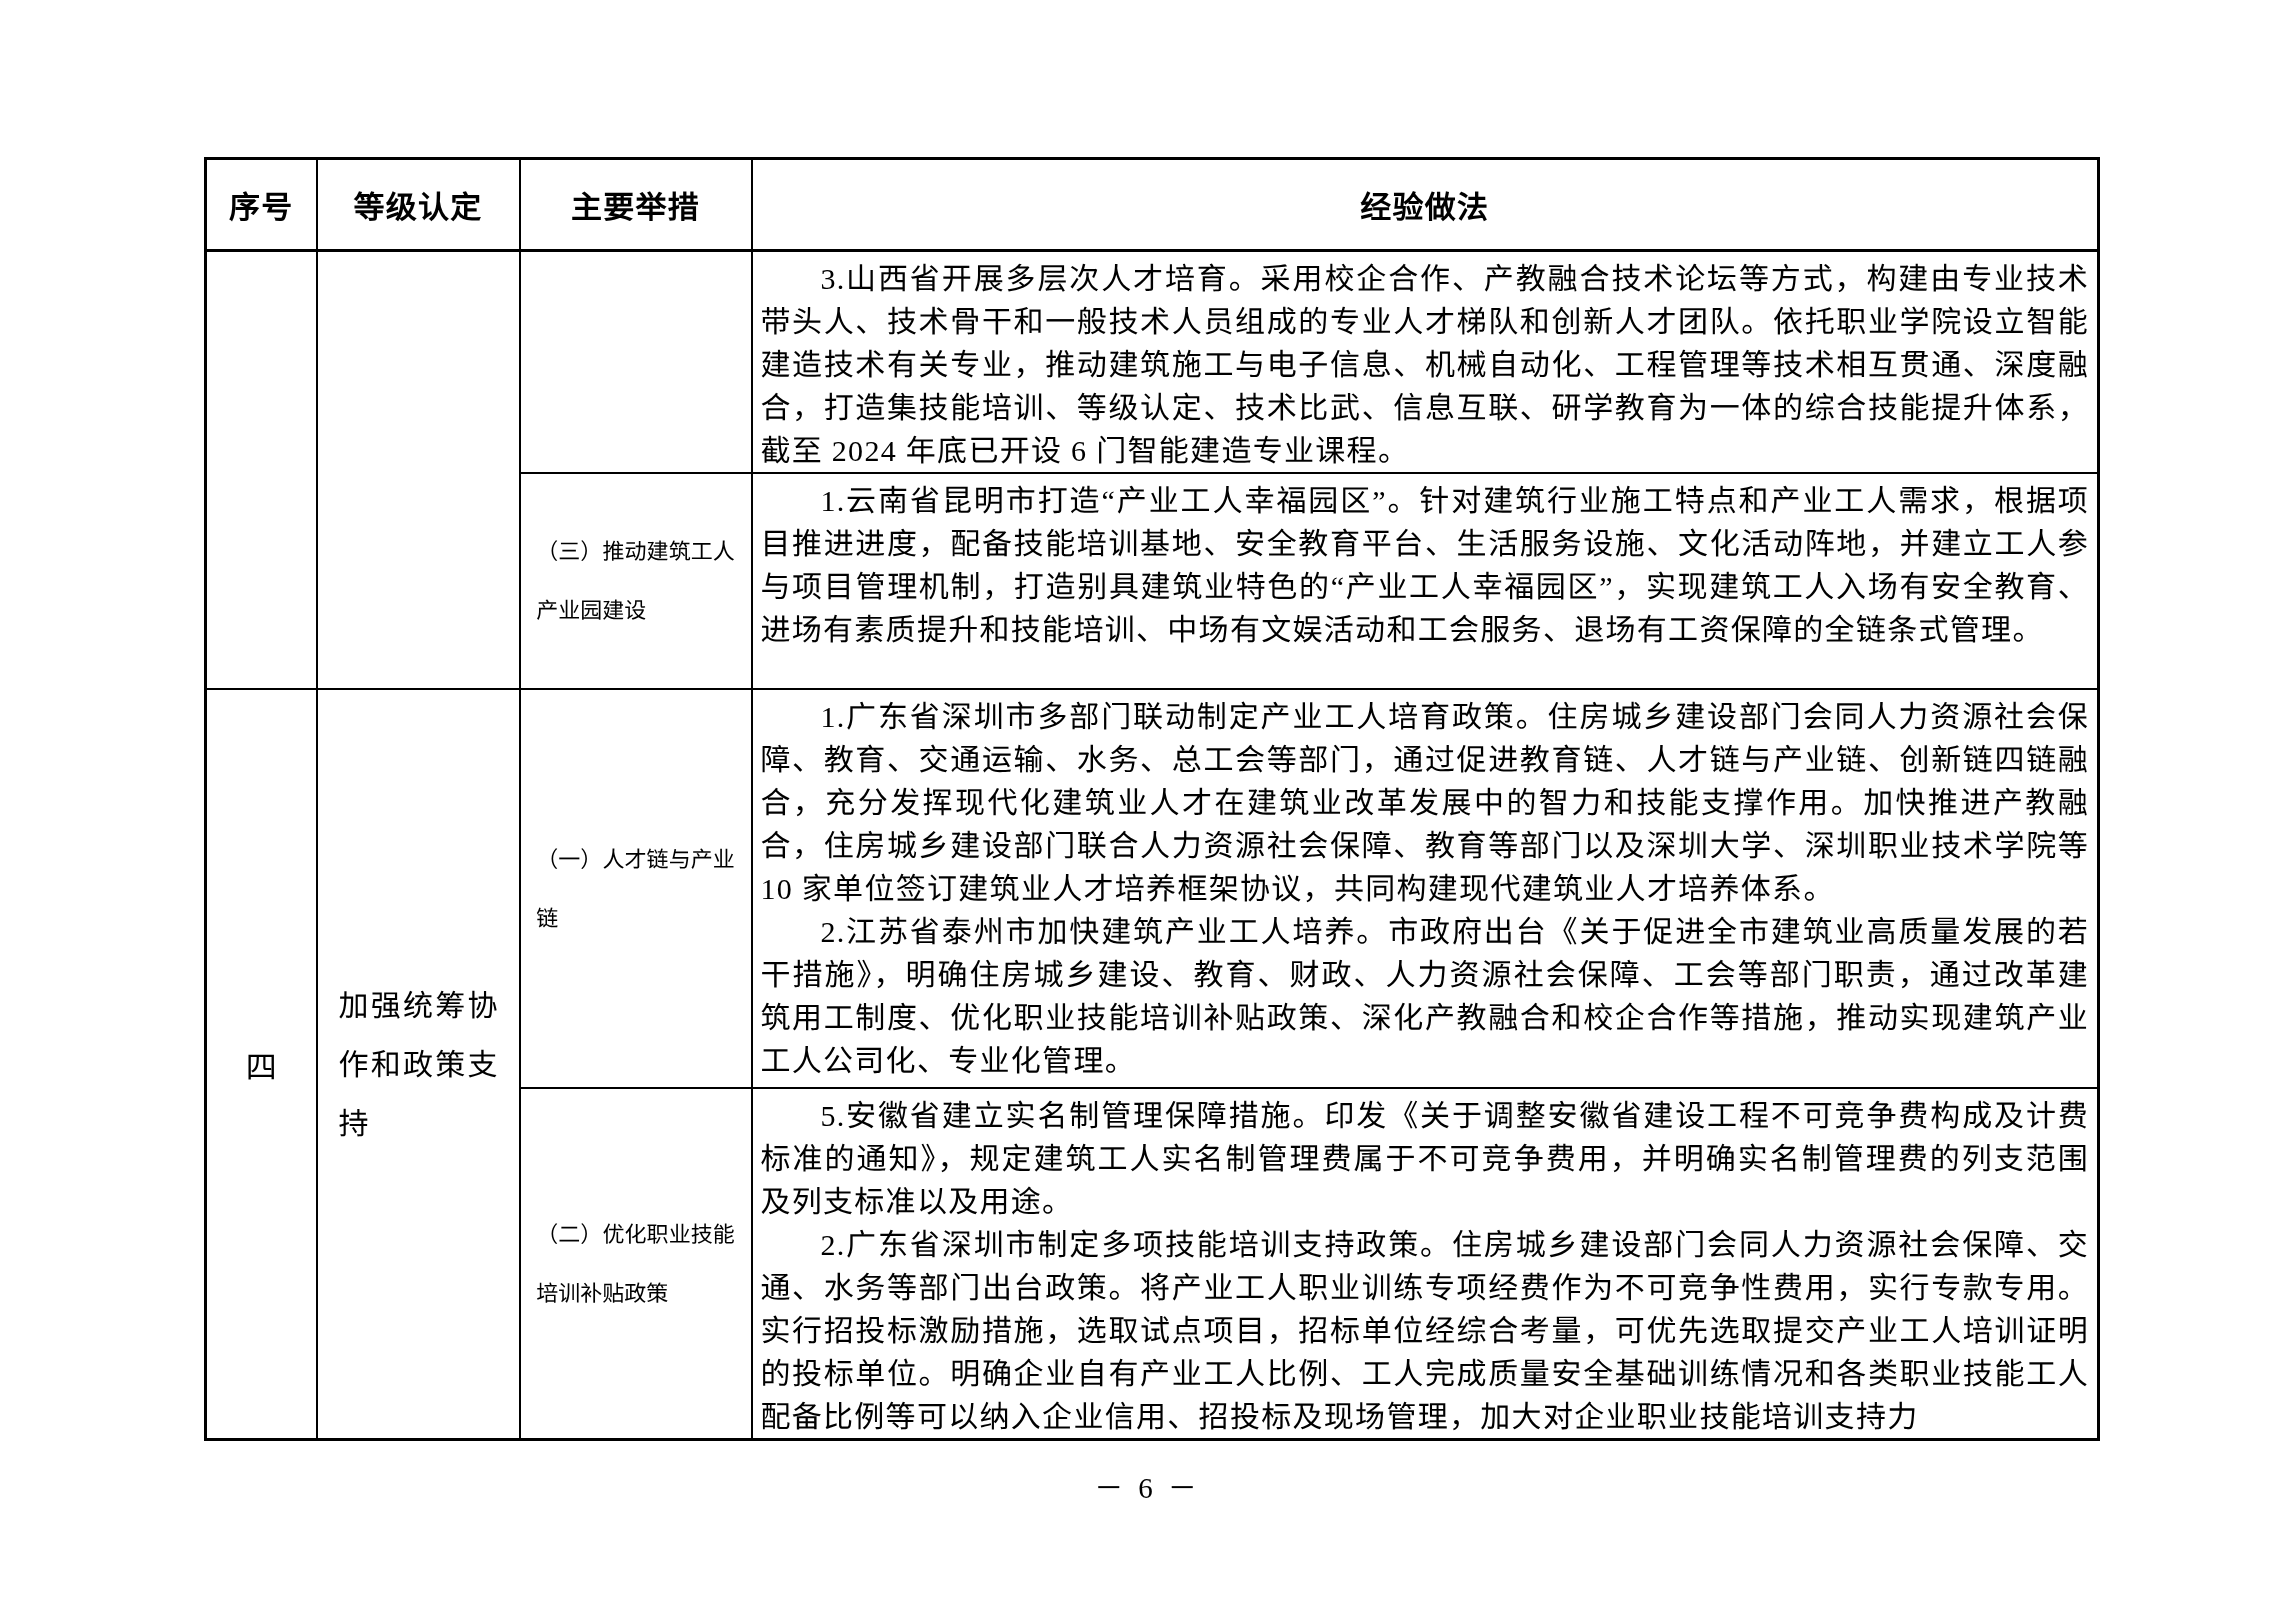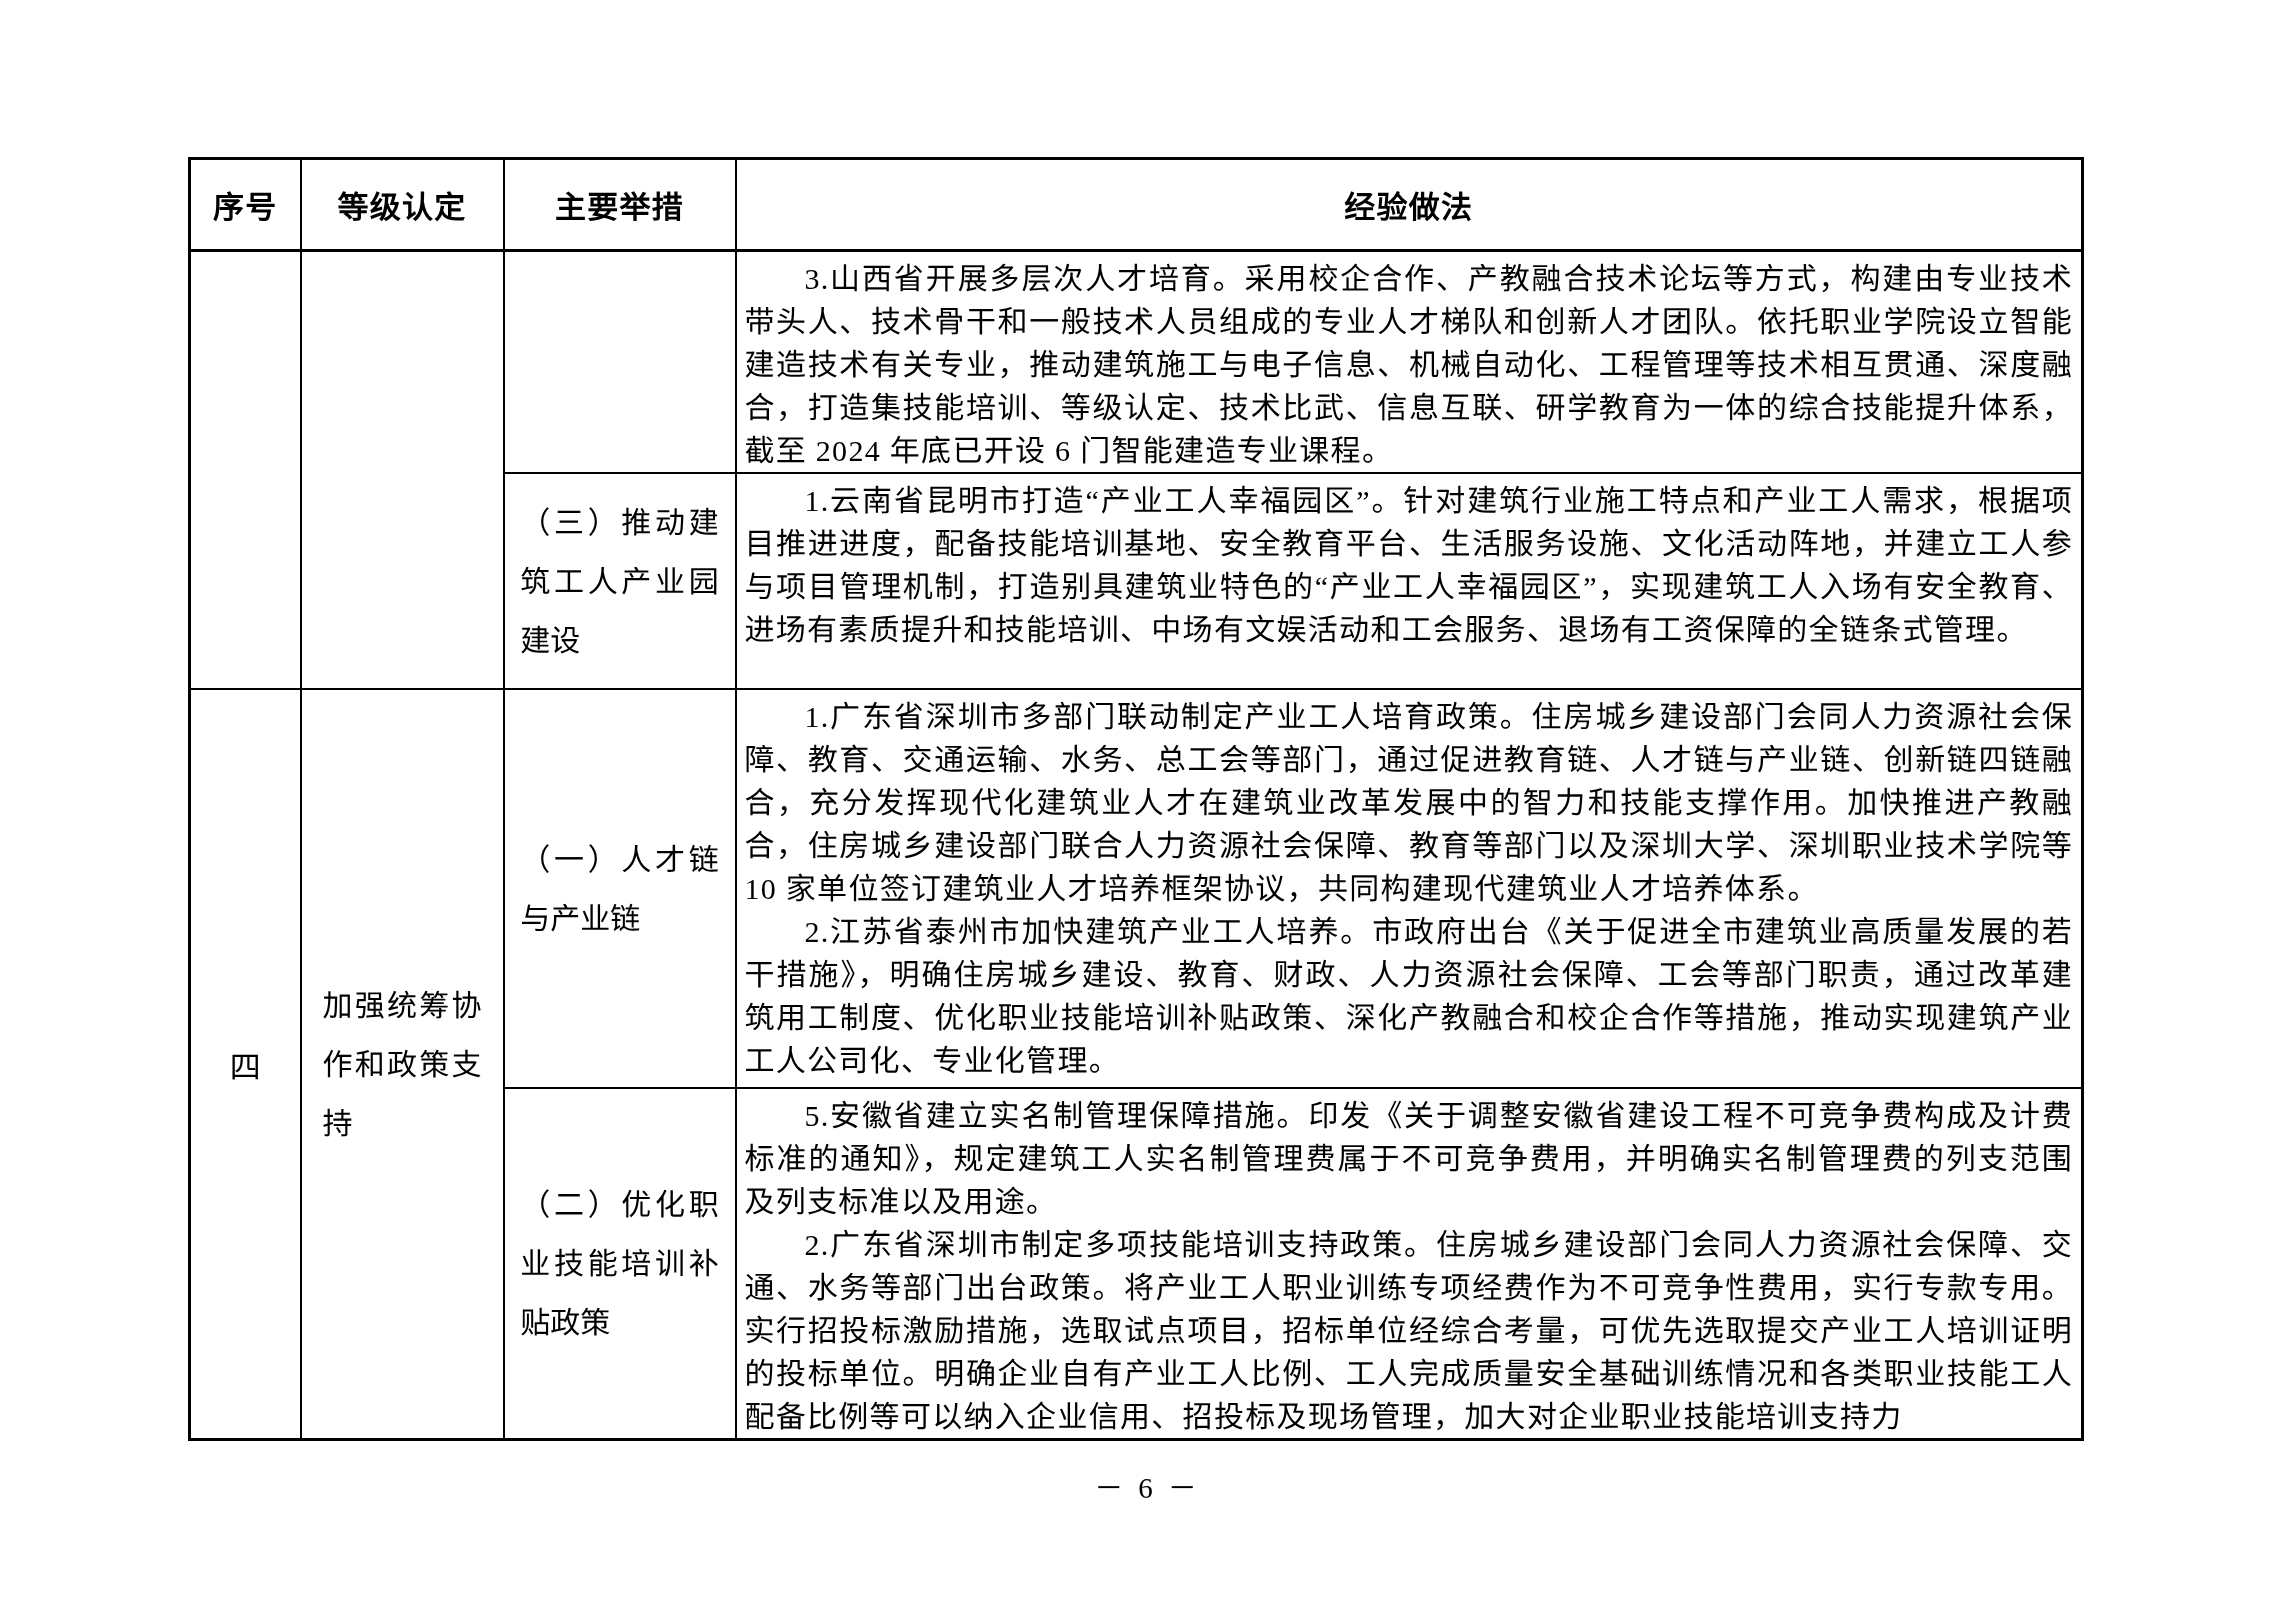--- a/index.html
+++ b/index.html
@@ -10,21 +10,21 @@
     color: #000;
   }
   #page {
     position: relative;
     width: 2295px; height: 1623px;
     background: #ffffff;
     overflow: hidden;
   }
   table.doc-table {
     position: absolute;
-    left: 188px; top: 157px;
+    left: 204px; top: 157px;
     width: 1892px;
     border-collapse: collapse;
     table-layout: fixed;
     border: 3.3px solid #000;
   }
   .doc-table th, .doc-table td {
     border: 2px solid #000;
     padding: 0;
     overflow: hidden;
   }
@@ -49,21 +49,21 @@
   td.task-cell {
     font-size: 30px;
     line-height: 59px;
     vertical-align: middle;
     text-align: justify;
     text-justify: distribute;
     word-break: break-all;
     padding: 16px 21px;
   }
   td.measure-cell {
-    font-size: 30px;
+    font-size: 22px;
     line-height: 59px;
     vertical-align: middle;
     text-align: justify;
     text-justify: distribute;
     word-break: break-all;
     padding: 0 15.7px;
     font-family: Liberation Serif, serif;
   }
   td.exp-cell {
     font-size: 30px;

